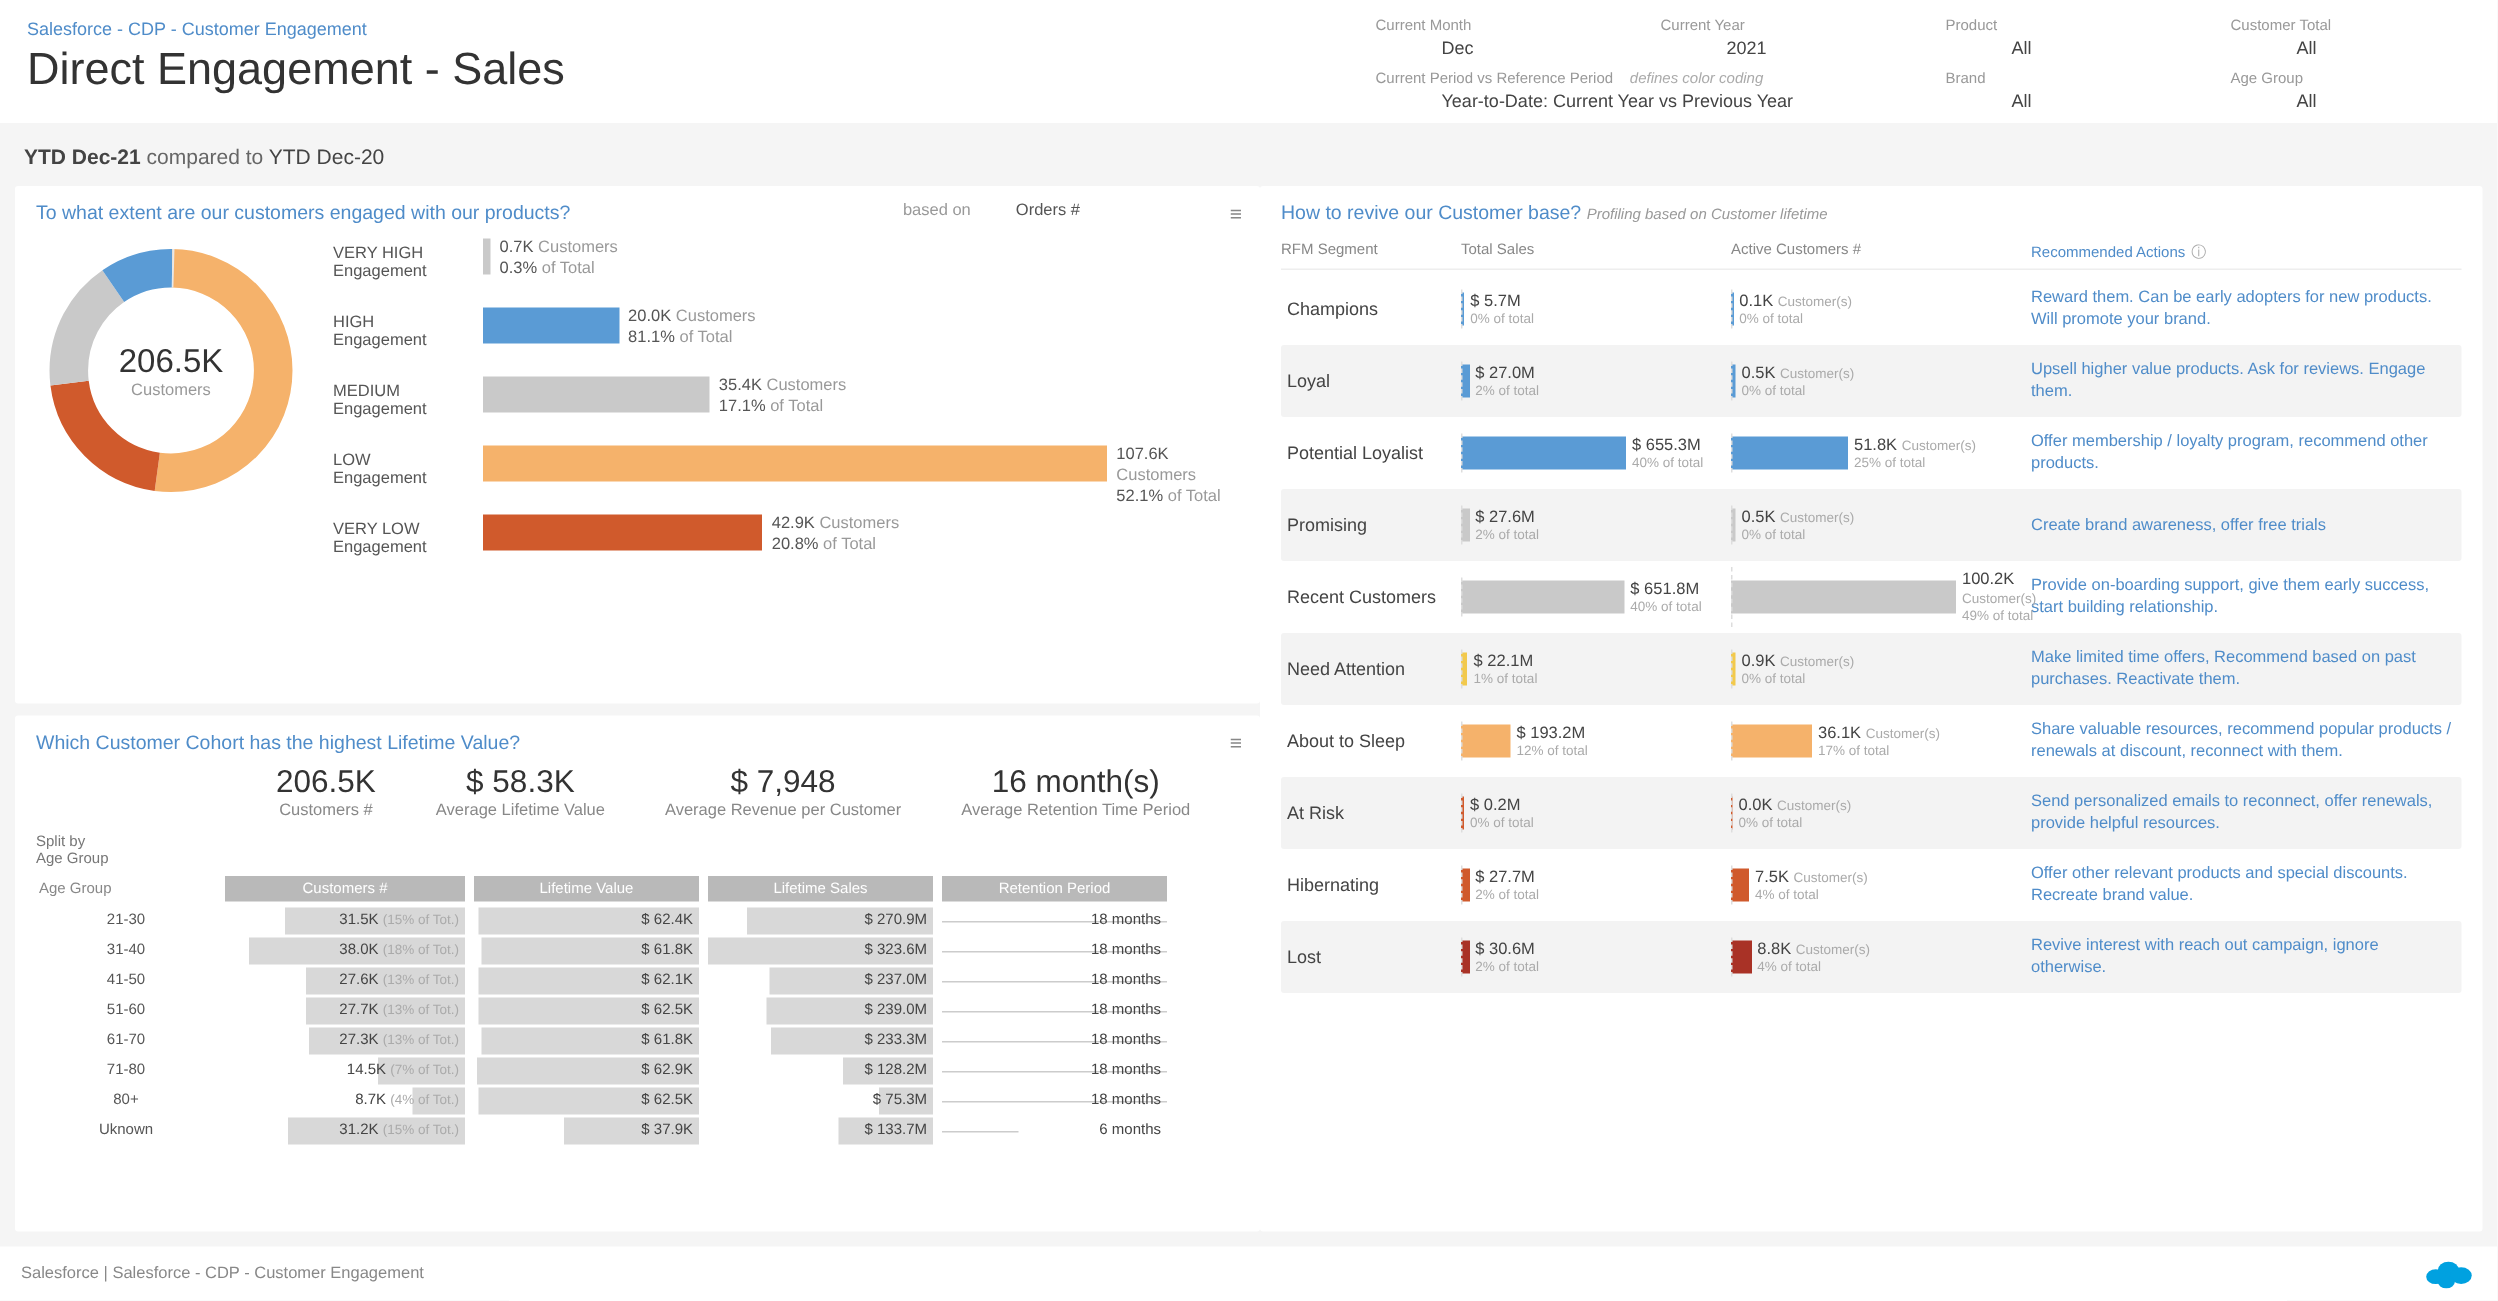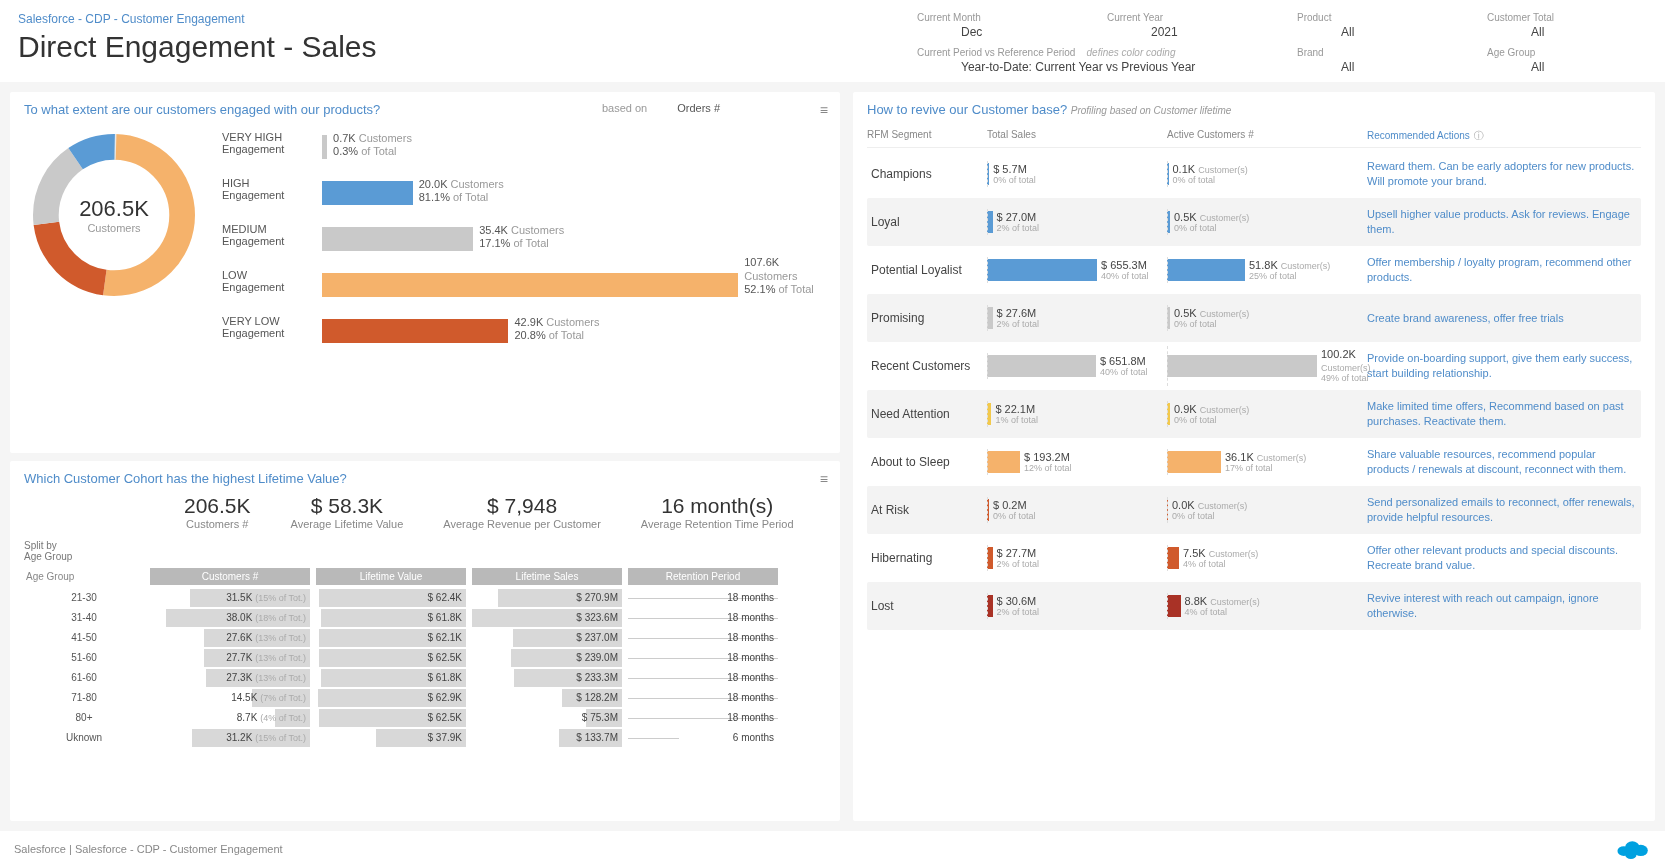--- a/index.html
+++ b/index.html
@@ -13,41 +13,41 @@
   .header-right { display: grid; grid-template-columns: repeat(4, 160px); gap: 8px 30px; font-size: 11px; color: #888; }
   .filter-block .filter-label { color: #999; font-size: 10px; margin-bottom: 2px; }
   .filter-block .filter-value { color: #444; font-size: 12px; margin-left: 44px; }
   .filter-block.wide { grid-column: span 2; }
   .filter-note { font-style: italic; color: #aaa; }
   
   .body-area { background: #f5f5f5; flex: 1; padding: 10px; display: flex; flex-direction: column; gap: 8px; }
   .period-row { font-size: 14px; color: #666; padding: 4px 6px; }
   .period-main { font-weight: 600; color: #444; }
   
-  .panels { display: flex; gap: 13px; flex: 1; }
+  .panels { display: flex; gap: 0; flex: 1; }
   .left-col { width: 830px; display: flex; flex-direction: column; gap: 8px; }
   .right-col { flex: 1; display: flex; flex-direction: column; }
   
   .panel { background: #fff; border-radius: 2px; padding: 10px 14px; position: relative; flex: 1; }
   .panel-title { color: #4f8cc9; font-size: 13px; margin-bottom: 8px; }
   .panel-sub { color: #999; font-size: 10px; font-style: italic; }
   .ham-icon { position: absolute; top: 10px; right: 12px; color: #888; font-size: 14px; cursor: pointer; }
   .based-on { position: absolute; top: 10px; right: 120px; color: #999; font-size: 11px; }
   .based-on-val { color: #555; margin-left: 30px; }
   
   
   .engage-body { display: flex; gap: 18px; margin-top: 8px; }
   .donut-wrap { width: 180px; height: 180px; position: relative; flex-shrink: 0; }
   .donut-center { position: absolute; top: 50%; left: 50%; transform: translate(-50%,-50%); text-align: center; }
   .donut-val { font-size: 22px; font-weight: 400; color: #333; }
   .donut-lbl { font-size: 11px; color: #999; }
   .engage-rows { flex: 1; display: flex; flex-direction: column; gap: 10px; }
   .engage-row { display: flex; align-items: center; gap: 10px; height: 36px; }
   .engage-label { width: 90px; font-size: 11px; color: #555; }
-  .engage-bar-area { flex: 1; position: relative; height: 32px; display: flex; align-items: flex-end; }
+  .engage-bar-area { flex: 1; position: relative; height: 32px; display: flex; align-items: flex-start; }
   .engage-bar { height: 24px; }
   .engage-text { font-size: 11px; color: #555; margin-left: 6px; line-height: 1.25; }
   .engage-text .pct { color: #999; }
   
   
   .kpis { display: flex; gap: 40px; margin: 8px 0 10px 160px; }
   .kpi { text-align: center; }
   .kpi-val { font-size: 21px; color: #333; }
   .kpi-lbl { font-size: 11px; color: #888; }
   .split-lbl { font-size: 10px; color: #777; margin-bottom: 6px; }
@@ -123,20 +123,25 @@
         <div class="filter-value">All</div>
       </div>
       <div class="filter-block">
         <div class="filter-label">Age Group</div>
         <div class="filter-value">All</div>
       </div>
     </div>
   </div>
 
   <div class="body-area">
+    <div class="period-row">
+      <span class="period-main">YTD Dec-21</span>
+      <span>compared to</span>
+      <span class="period-main" style="font-weight:400;">YTD Dec-20</span>
+    </div>
 
     <div class="panels">
       <div class="left-col">
 
         <div class="panel">
           <div class="panel-title">To what extent are our customers engaged with our products?</div>
           <div class="based-on">
             <span>based on</span><span class="based-on-val">Orders #</span>
           </div>
           <div class="ham-icon">≡</div>
@@ -295,21 +300,21 @@
     <div class="cr-cell ls">
                     <div class="cr-bar" style="width:74%"></div>
                     <div class="cr-text">$ 239.0M</div>
                   </div>
     <div class="cr-cell rp">
                     <div class="cr-rp-line" style="width:100%"></div>
                     <div class="cr-text">18 months</div>
                   </div>
                 </div>
                 <div class="cohort-row">
-    <div class="cr-age">61-60</div>
+    <div class="cr-age">61-70</div>
     <div class="cr-cell c">
                     <div class="cr-bar" style="width:65%"></div>
                     <div class="cr-text">27.3K <span class="ofTot">(13% of Tot.)</span></div>
                   </div>
     <div class="cr-cell lv">
                     <div class="cr-bar" style="width:97%"></div>
                     <div class="cr-text">$ 61.8K</div>
                   </div>
     <div class="cr-cell ls">
                     <div class="cr-bar" style="width:72%"></div>

